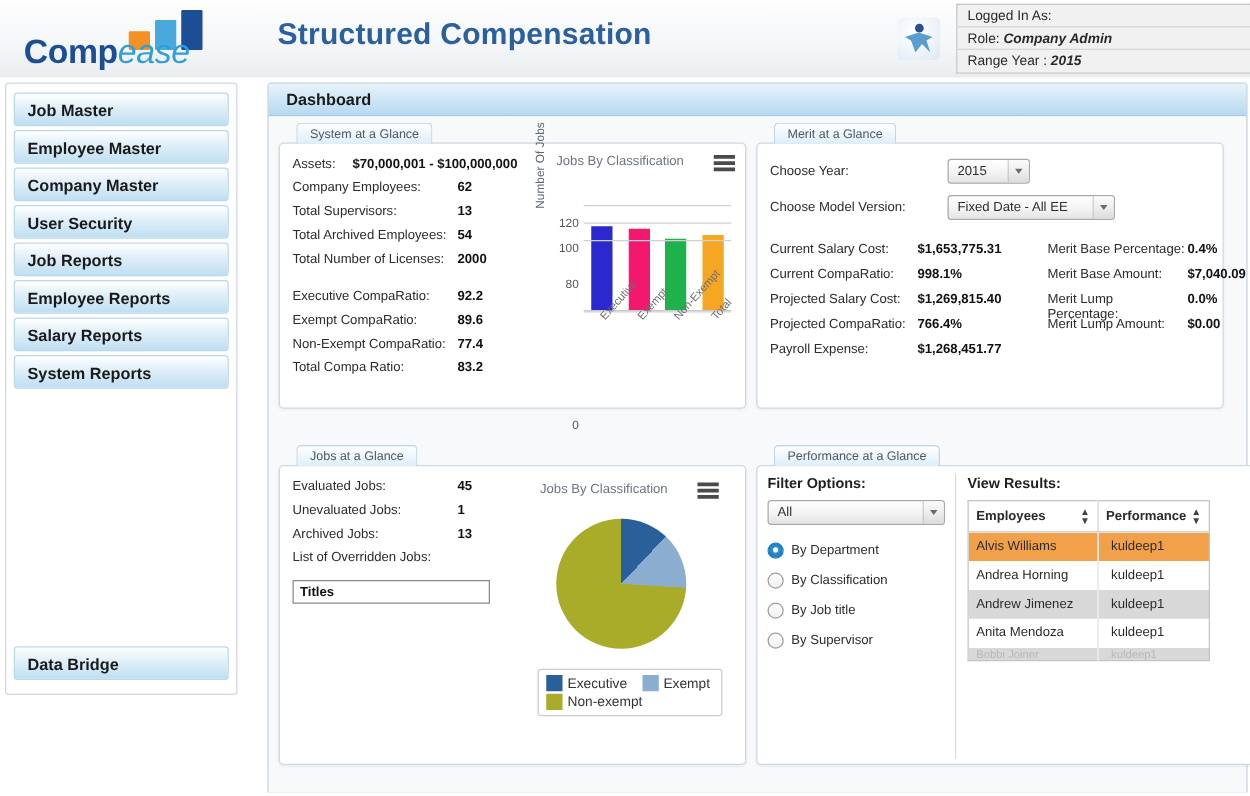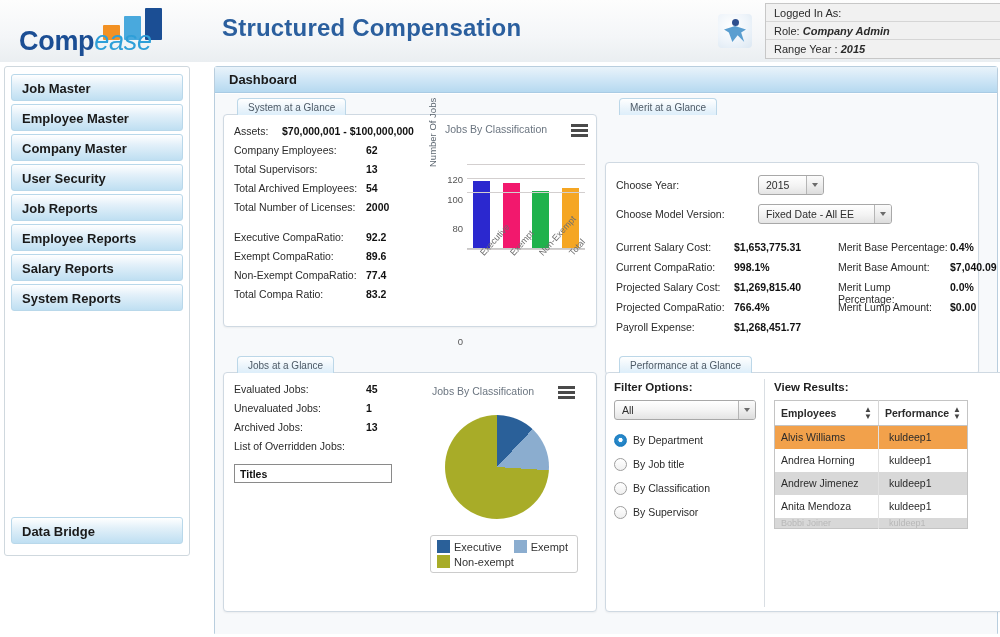--- a/index.html
+++ b/index.html
@@ -156,21 +156,21 @@
     background: #ffffff;
     border: 1px solid #cfd9e2;
     border-radius: 4px;
     box-shadow: 0 1px 2px rgba(0,0,0,0.05);
   }
 
   
   #panel-system  { left: 8px;   top: 4px;   width: 374px; }
   #panel-system  .panel-box { width: 374px; height: 213px; }
   #panel-merit   { left: 390px; top: 4px;   width: 374px; }
-  #panel-merit   .panel-box { width: 374px; height: 213px; margin-top: 48px; }
+  #panel-merit   .panel-box { width: 374px; height: 213px; }
   #panel-jobs    { left: 8px;   top: 262px; width: 374px; }
   #panel-jobs    .panel-box { width: 374px; height: 240px; }
   #panel-perf    { left: 390px; top: 262px; width: 374px; }
   #panel-perf    .panel-box { width: 432px; height: 240px; }
 
   
   .stat-list { position: absolute; left: 10px; top: 10px; width: 200px; }
   .stat-row {
     display: flex; align-items: baseline;
     height: 19px;
@@ -631,25 +631,25 @@
               <span class="sel-text">All</span>
               <span class="sel-arrow"></span>
             </div>
             <div style="height:8px;"></div>
             <div class="radio-row">
               <span class="radio on"></span>
               <span>By Department</span>
             </div>
             <div class="radio-row">
               <span class="radio"></span>
-              <span>By Job title</span>
+              <span>By Classification</span>
             </div>
             <div class="radio-row">
               <span class="radio"></span>
-              <span>By Classification</span>
+              <span>By Job title</span>
             </div>
             <div class="radio-row">
               <span class="radio"></span>
               <span>By Supervisor</span>
             </div>
           </div>
 
           <div class="perf-divider"></div>
 
           <div class="perf-right">

